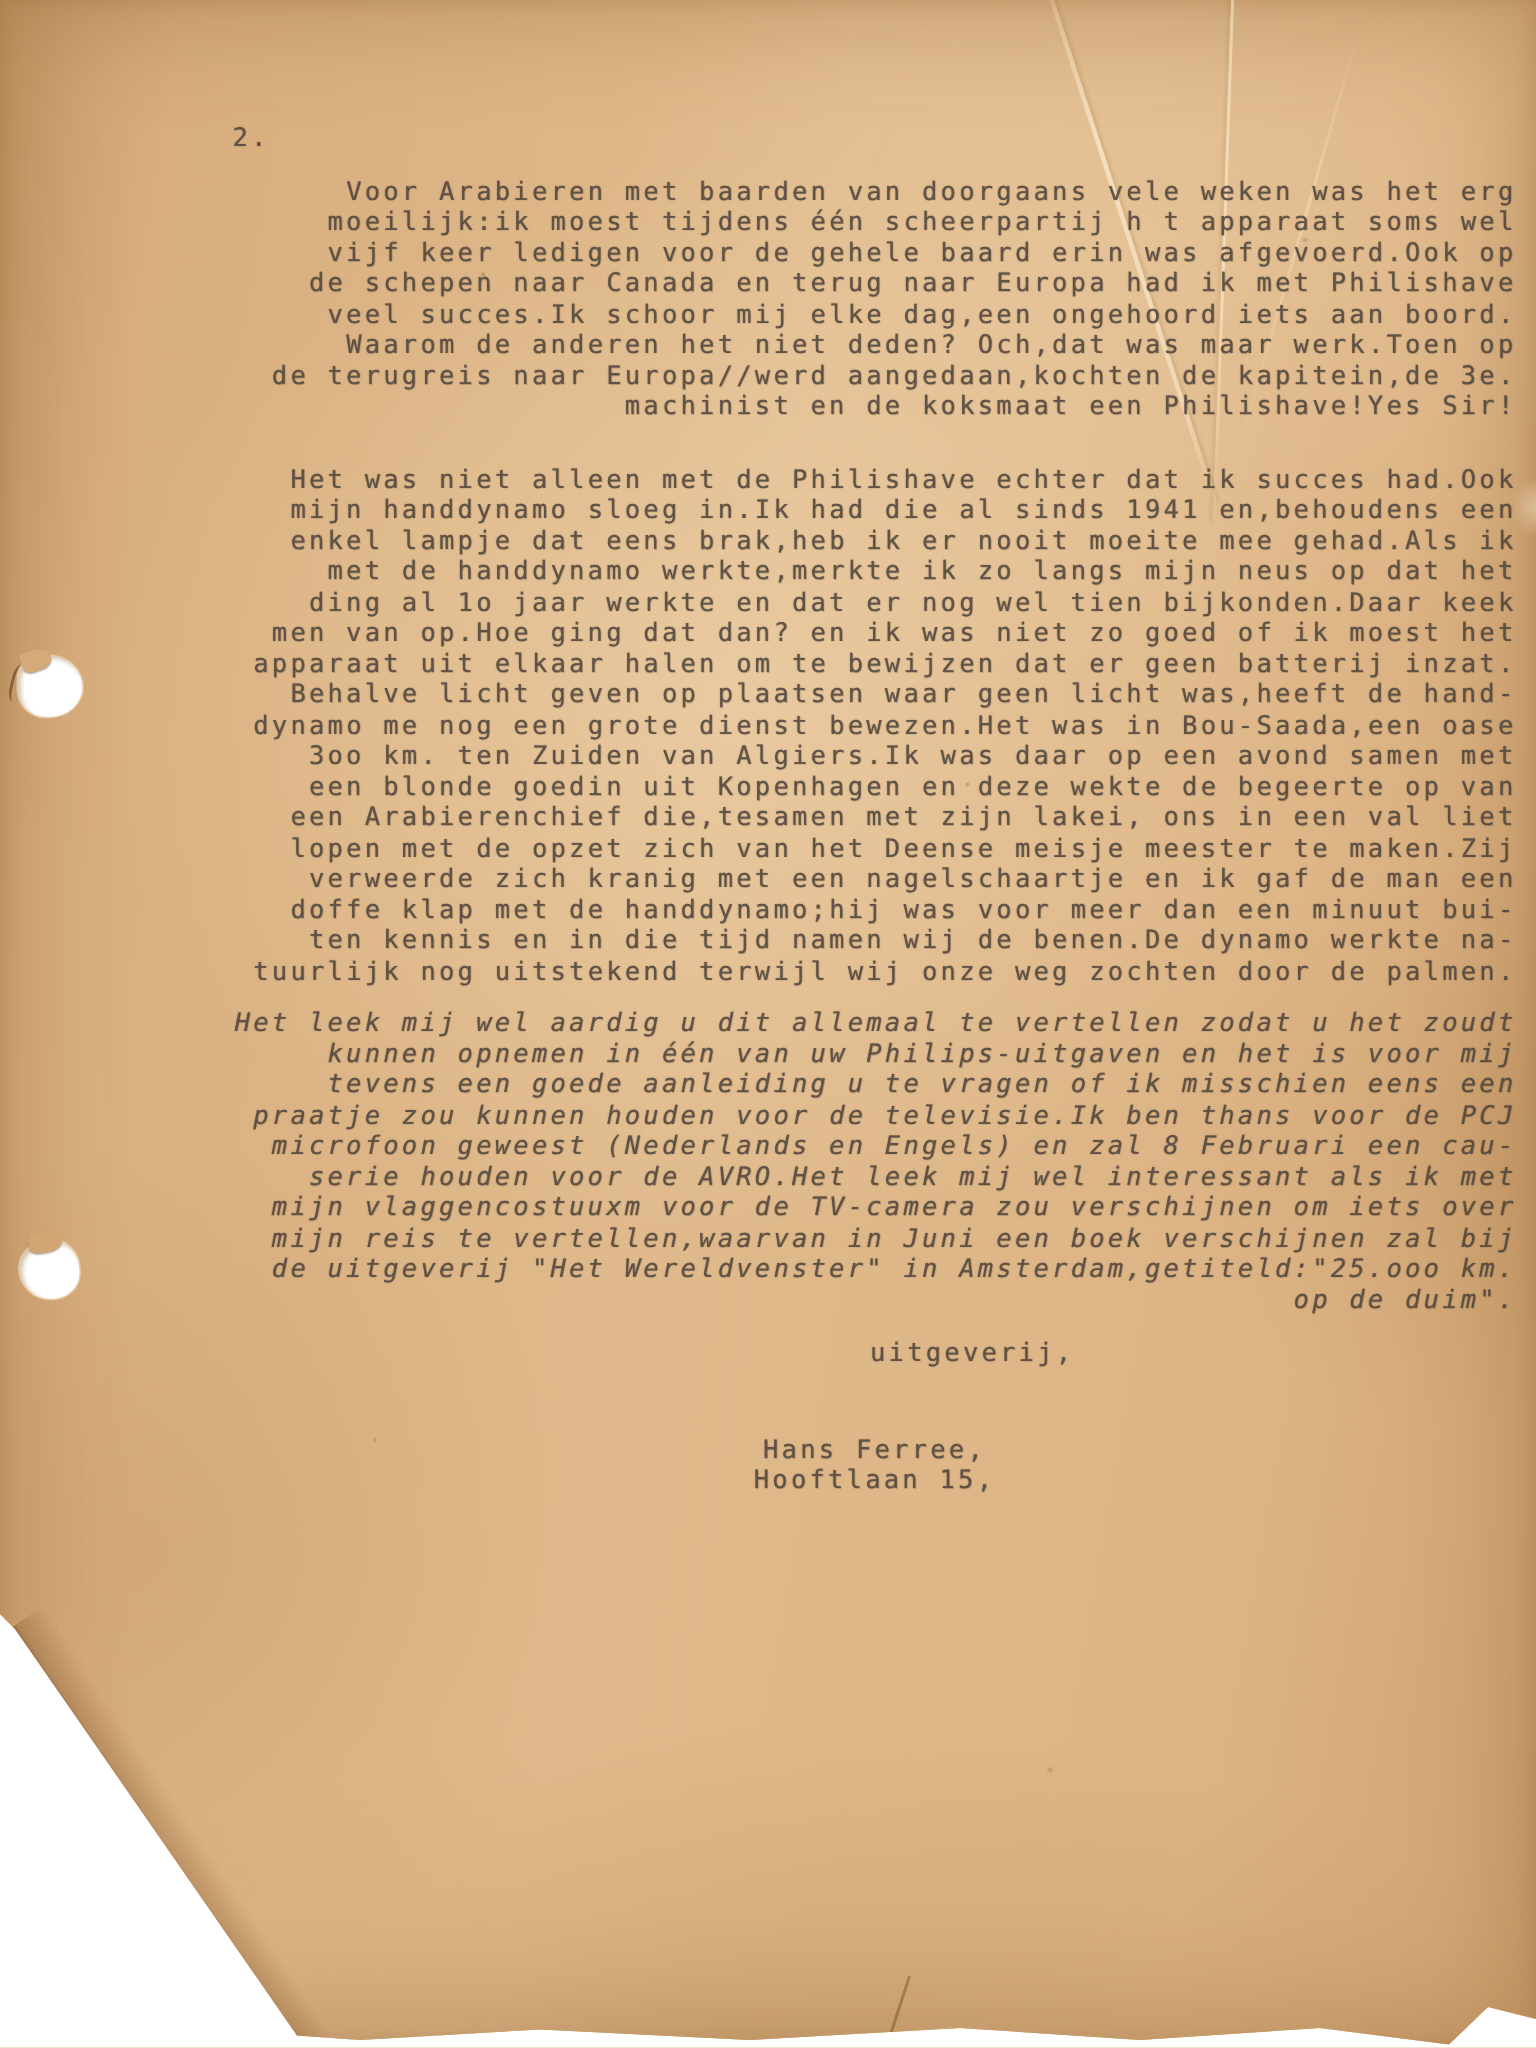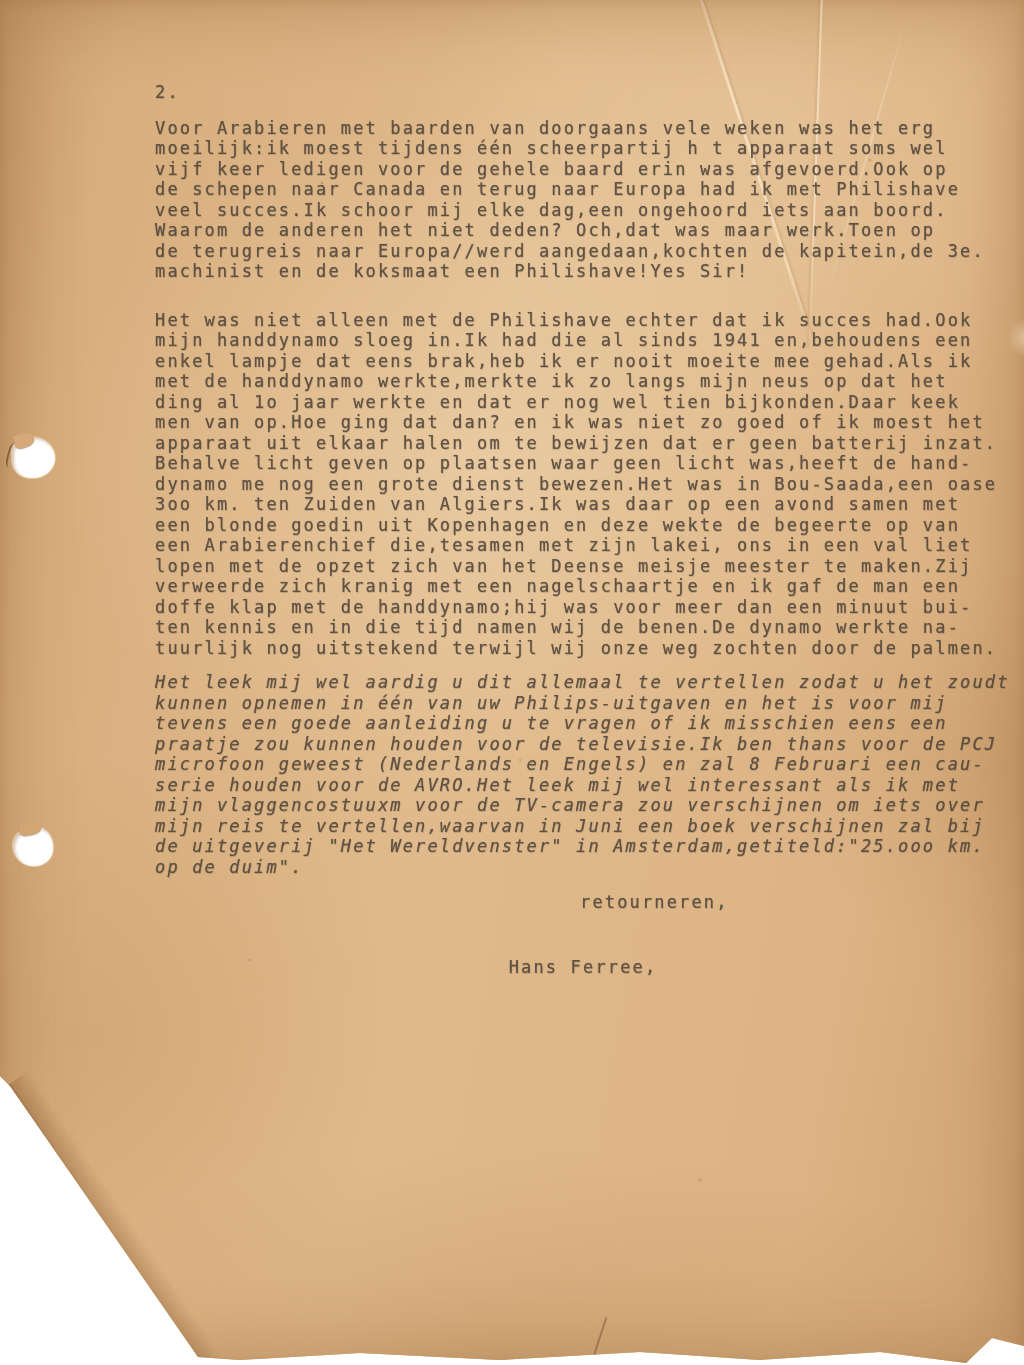--- a/index.html
+++ b/index.html
@@ -95,21 +95,21 @@
   }
 
   
   .text-block {
     position:absolute; left:155px; top:82px; width:856px;
     font-size:17px; line-height:20.5px; letter-spacing:2.15px;
     color: var(--ink, #4e443a);
     opacity:.88;
     text-shadow: 0 0 1px rgba(78,68,56,.65), .5px .5px 0 rgba(78,68,56,.22);
   }
-  .para { margin:0; white-space:pre-line; }
+  .para { margin:0; white-space:pre-line;text-align:right; }
   .page-number { margin:0 0 15px 0; }
   .p2 { margin-top:28px; }
   .p3 { margin-top:14px;font-style:italic; }
   .p4 { margin-top:9px; }
   .closing { margin-top:15px; margin-left:425px; }
   .signature { margin-top:44px;text-align:center; }
 </style>
 </head>
 <body>
 
@@ -157,20 +157,21 @@
 kunnen opnemen in één van uw Philips-uitgaven en het is voor mij
 tevens een goede aanleiding u te vragen of ik misschien eens een
 praatje zou kunnen houden voor de televisie.Ik ben thans voor de PCJ
 microfoon geweest (Nederlands en Engels) en zal 8 Februari een cau-
 serie houden voor de AVRO.Het leek mij wel interessant als ik met
 mijn vlaggencostuuxm voor de TV-camera zou verschijnen om iets over
 mijn reis te vertellen,waarvan in Juni een boek verschijnen zal bij
 de uitgeverij "Het Wereldvenster" in Amsterdam,getiteld:"25.ooo km.
 op de duim".</p>
 
-      <div class="closing">retourneren,</div>
+      <div class="closing">uitgeverij,</div>
 
       <div class="signature">
         <div>Hans Ferree,</div>
+        <div>Hooftlaan 15,</div>
       </div>
     </div>
   </div>
 </div>
 
 </body></html>

